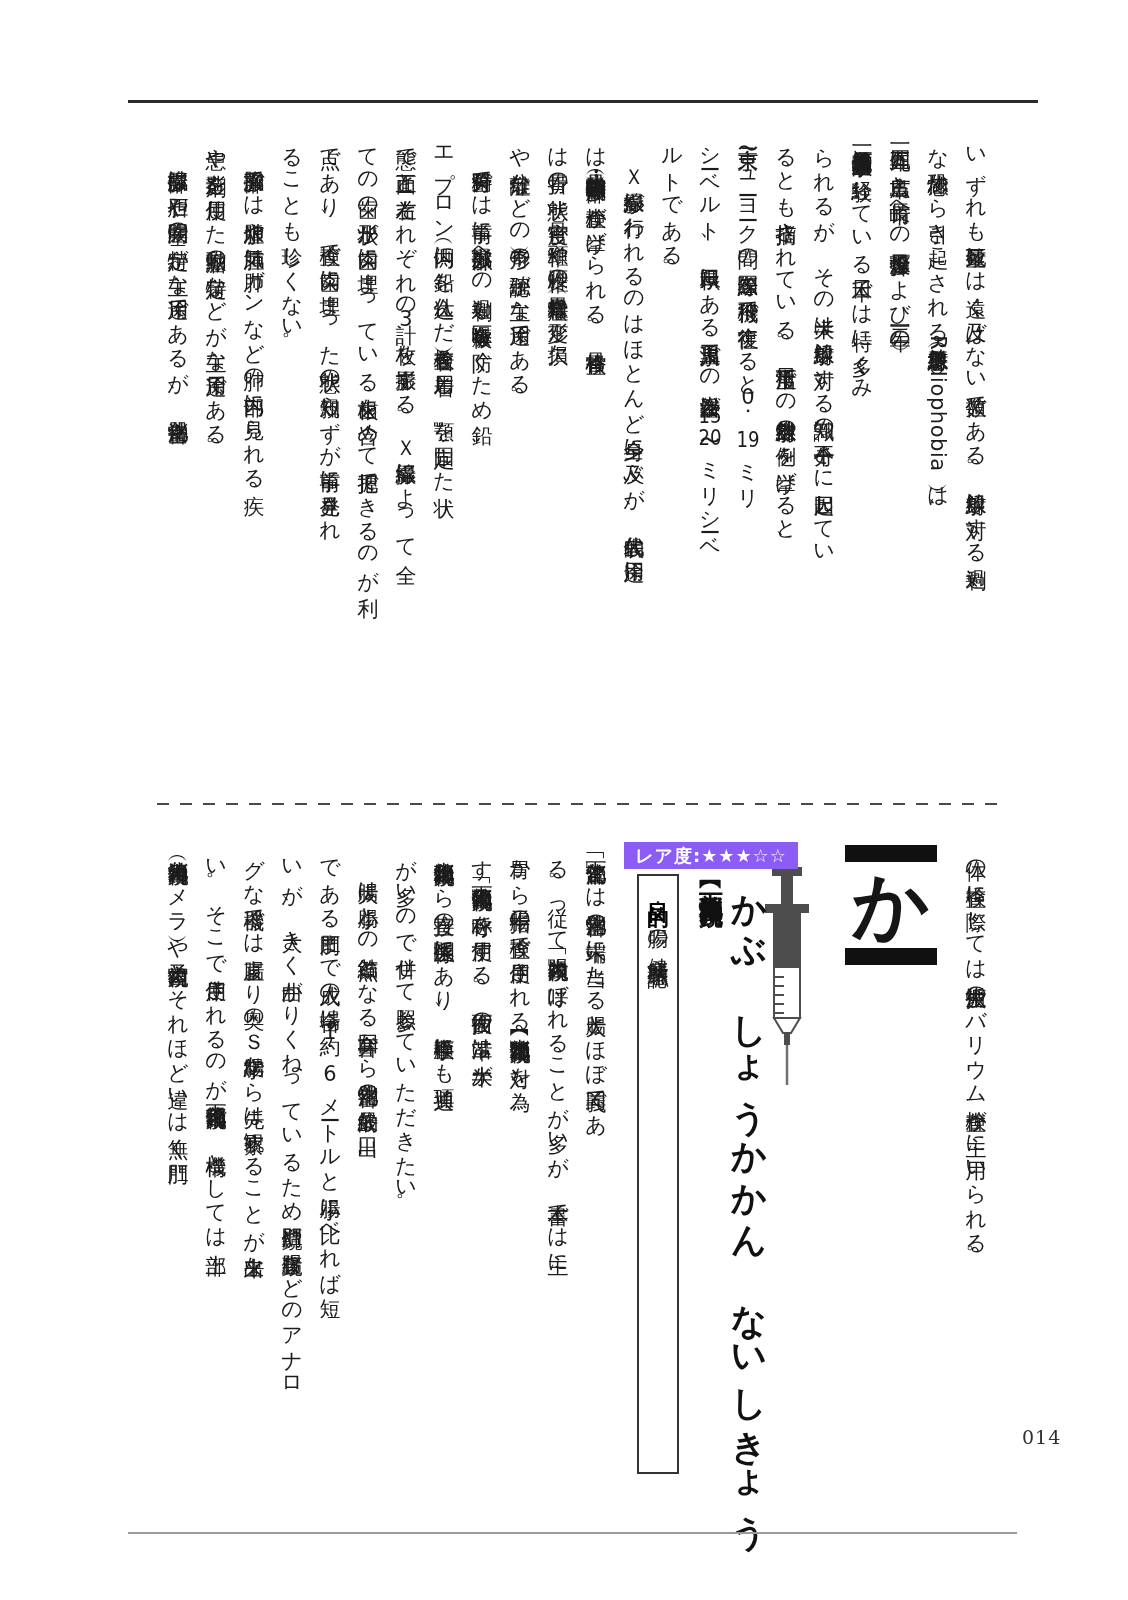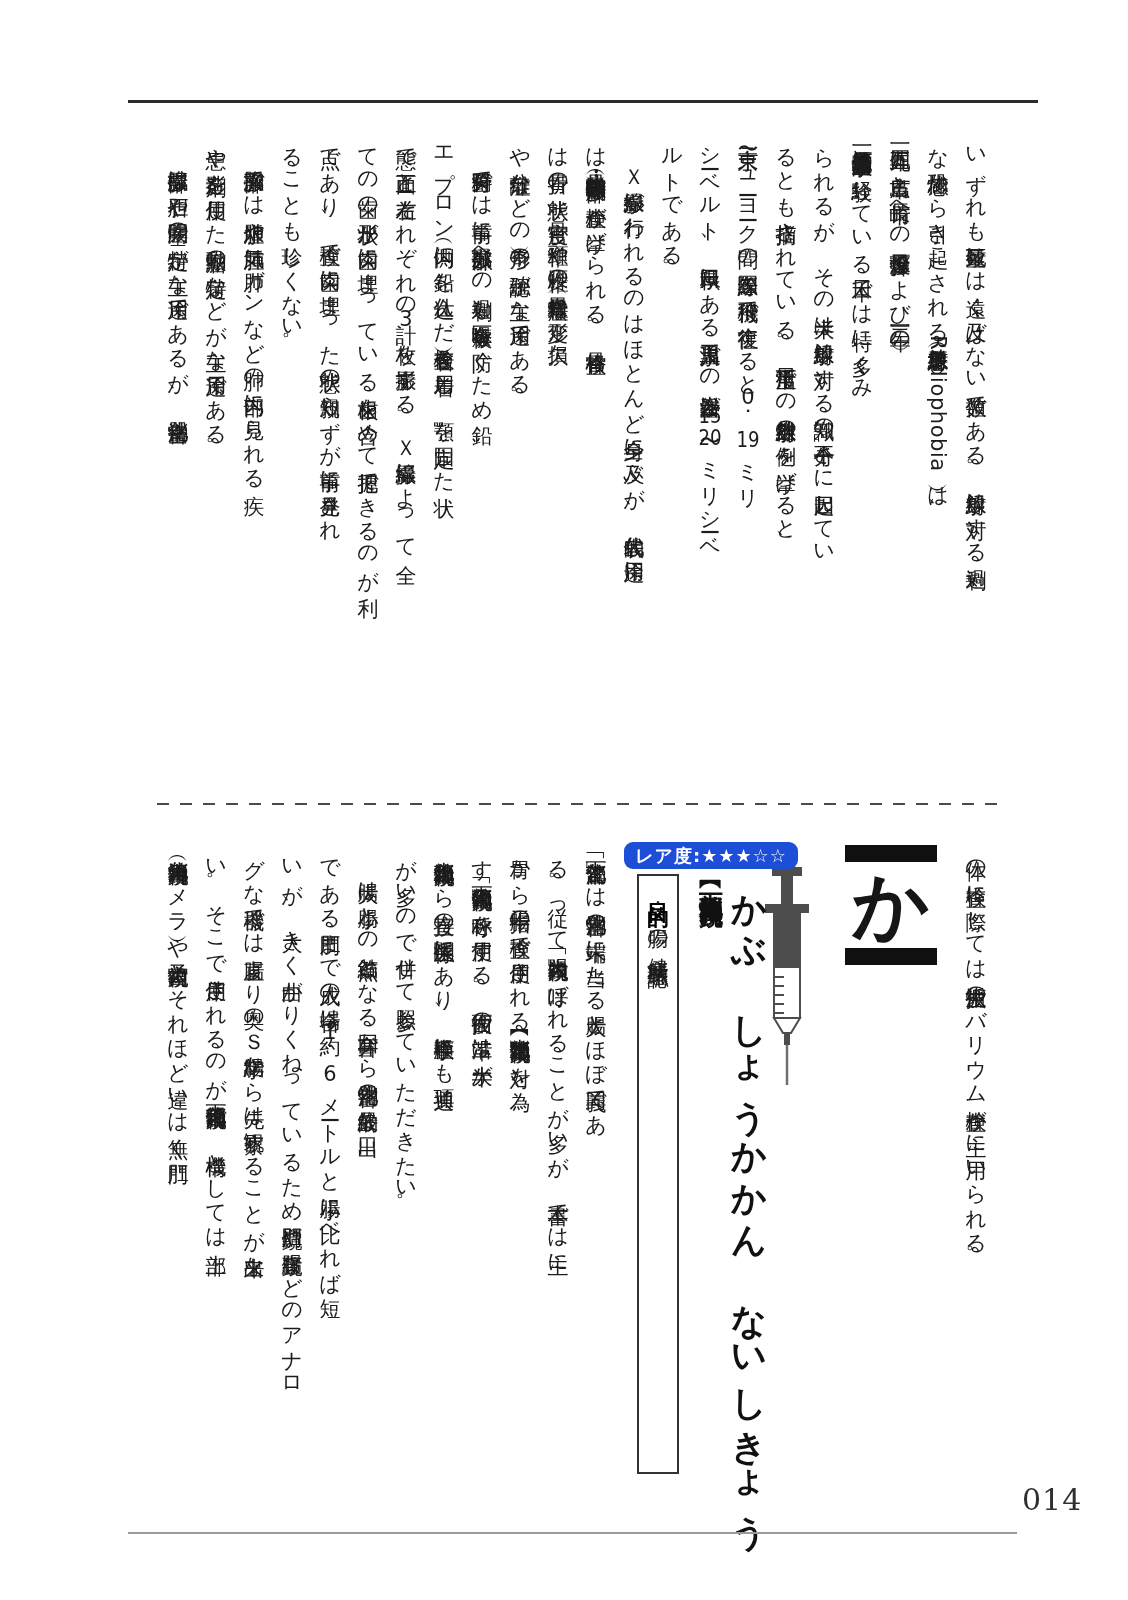--- a/index.html
+++ b/index.html
@@ -10,22 +10,22 @@
     font-family: "DejaVu Sans", sans-serif;
     color: #1c1c1c;
   }
   .page { position: relative; width: 1128px; height: 1600px; overflow: hidden; background: #fff; }
 
   
   .top-rule    { position: absolute; left: 128px; top: 100px;  width: 910px; height: 3px; background: #2b2b2b; }
   .dashed-sep  { position: absolute; left: 157px; top: 803px;  width: 840px; height: 2px;
                  background: repeating-linear-gradient(90deg, #4a4a4a 0 12px, transparent 12px 23px); }
   .bottom-rule { position: absolute; left: 128px; top: 1532px; width: 889px; height: 2px; background: #9a9a9a; }
-  .page-number { position: absolute; left: 1022px; top: 1482px; font-family: "DejaVu Serif", serif;
-                 font-size: 30px; color: #2f2f2f; letter-spacing: 1px; }
+  .page-number { position: absolute; left: 1022px; top: 1426px; font-family: "DejaVu Serif", serif;
+                 font-size: 19px; color: #2f2f2f; letter-spacing: 1px; }
 
   
   .vflow { writing-mode: vertical-rl; text-orientation: mixed; position: absolute; }
   .vflow p { margin: 0; white-space: nowrap; }
   .body-flow p {
     font-size: 21px; line-height: 38px; letter-spacing: 0.55px; color: #1c1c1c;
   }
   .tcy { text-combine-upright: all; }
 
   .top-article  { top: 133px; right: 133px; height: 660px; }
@@ -36,22 +36,22 @@
   .ka-block { position: absolute; left: 845px; top: 845px; width: 92px; height: 120px;
               display: flex; flex-direction: column; align-items: stretch; }
   .ka-bar { height: 17px; background: #101010; }
   .ka-bar.top    { background: radial-gradient(ellipse 64px 30px at 50% 215%, #ffffff 58%, #101010 60%); }
   .ka-bar.bottom { background: radial-gradient(ellipse 64px 30px at 50% -115%, #ffffff 58%, #101010 60%); }
   .ka-char { flex: 1; display: flex; align-items: center; justify-content: center;
              font-size: 76px; font-weight: 900; color: #161616; line-height: 1; }
 
   
   .rarity-badge { position: absolute; left: 624px; top: 842px; width: 174px; height: 27px;
-                  background: #1d4ed8; color: #ffffff; display: flex; align-items: center;
-                  justify-content: center; font-size: 18px; font-weight: 700; letter-spacing: 1px; border-radius: 9px; }
+                  background: #8b5cf6; color: #ffffff; display: flex; align-items: center;
+                  justify-content: center; font-size: 18px; font-weight: 700; letter-spacing: 1px; }
 
   
   .entry-title { position: absolute; left: 726px; top: 870px; writing-mode: vertical-rl;
                  text-orientation: mixed; font-size: 35px; font-weight: 700; line-height: 46px;
                  letter-spacing: 2px; color: #111; }
   .entry-subtitle { position: absolute; left: 694px; top: 872px; writing-mode: vertical-rl;
                     text-orientation: mixed; font-size: 24px; font-weight: 700; line-height: 34px;
                     letter-spacing: 1.5px; color: #111; }
 
   

